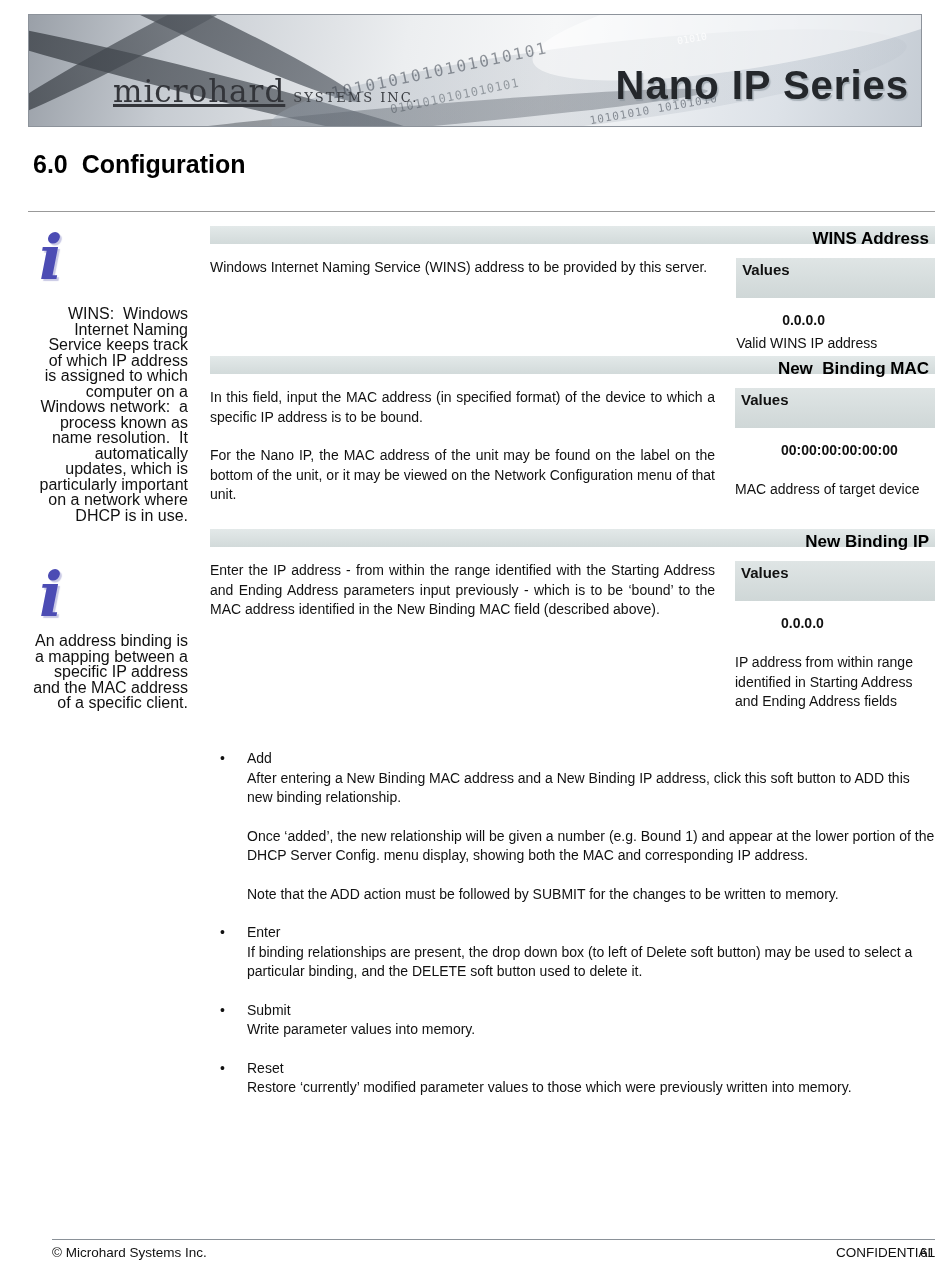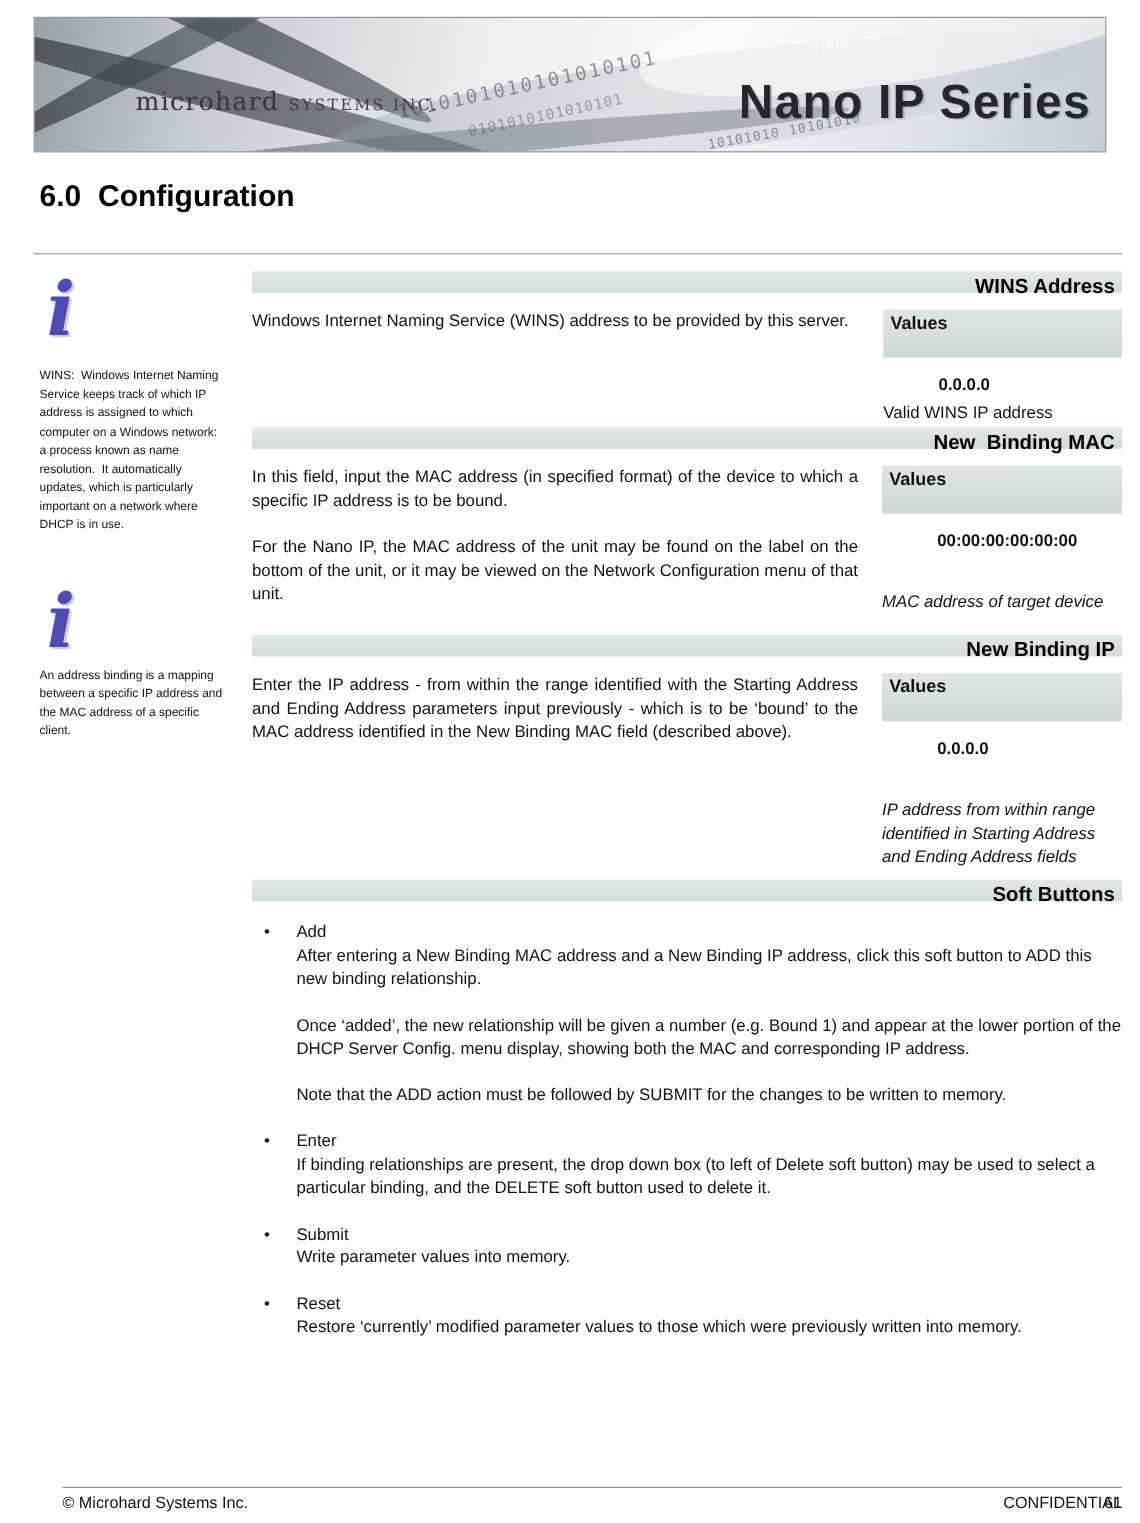--- a/index.html
+++ b/index.html
@@ -19,51 +19,51 @@
   .swoosh-mid   { position:absolute; left:240px; top:30px; width:640px; height:80px; border-radius:50%;
                   background:linear-gradient(90deg, rgba(150,160,172,.38), rgba(150,160,172,.08)); transform:rotate(-7deg); }
   .swoosh-light { position:absolute; left:500px; top:-42px; width:480px; height:92px; border-radius:50%;
                   background:rgba(255,255,255,.55); transform:rotate(-10deg); }
   .bin { position:absolute; font-family:"DejaVu Sans Mono", monospace; color:rgba(62,70,80,.55); white-space:pre; }
   .bin-1 { left:300px; top:46px; font-size:16px; letter-spacing:2px; transform:rotate(-12deg); }
   .bin-2 { left:360px; top:74px; font-size:12px; letter-spacing:1px; transform:rotate(-12deg); color:rgba(62,70,80,.45); }
   .bin-3 { left:560px; top:88px; font-size:11px; letter-spacing:1px; transform:rotate(-10deg); }
   .bin-4 { left:648px; top:18px; font-size:10px; transform:rotate(-10deg); color:rgba(255,255,255,.8); }
   .logo { position:absolute; left:84px; top:58px; z-index:3; white-space:nowrap; }
-  .logo-main { font-family:"DejaVu Serif", serif; font-size:21px; color:#33353a; letter-spacing:1px; }
+  .logo-main { font-family:"DejaVu Serif", serif; font-size:31px; color:#33353a; letter-spacing:1px;text-decoration:underline; }
   .logo-sub  { font-family:"DejaVu Serif", serif; font-size:13px; color:#3a3d42; letter-spacing:2px; margin-left:8px; }
   .product { position:absolute; right:12px; top:48px; z-index:3; font-weight:bold; font-size:40px; letter-spacing:1px;
              color:#24272b; text-shadow:1.5px 1.5px 1px rgba(130,140,150,.55); white-space:pre; }
 
   
   .page-title { position:absolute; left:33px; top:150px; font-size:25px; font-weight:bold; color:#000; white-space:pre; }
   .rule { position:absolute; left:28px; top:211px; width:907px; border-top:1px solid #999; }
 
   
   .content { position:absolute; left:33px; top:226px; width:902px; display:flex; }
   .sidebar { width:155px; flex-shrink:0; }
   .note-2 { margin-top:40px; }
   .info-icon { font-family:"DejaVu Serif", serif; font-style:italic; font-weight:bold; font-size:62px; line-height:64px;
                color:#4c4cb4; margin-left:6px; text-shadow:2px 2px 1px rgba(120,120,190,.4); }
-  .note-text { font-size:10px; line-height:15.5px; margin-top:16px; white-space:pre-wrap; }
+  .note-text { font-size:16px; line-height:15.5px; margin-top:16px; white-space:pre-wrap;text-align:right; }
   .note-2 .note-text { margin-top:6px; }
 
   .main { margin-left:22px; width:725px; }
   .section-bar { height:18px; background:linear-gradient(180deg,#e3e9e9,#d2dada); text-align:right; padding-right:6px; }
   .section-title { font-weight:bold; font-size:17px; line-height:26px; white-space:pre; color:#000; }
   .section-body { display:flex; padding-top:14px; }
   .body-1 { min-height:112px;gap:24px; } .body-2 { min-height:155px; } .body-3 { min-height:186px; }
   .desc { width:505px; font-size:14px; line-height:19.5px; text-align:justify; }
   .desc p + p { margin-top:19px; }
   .values { width:200px; margin-left:auto; font-size:14px; }
   .values-bar { height:40px; background:linear-gradient(180deg,#dfe5e5,#cfd7d7); font-weight:bold; font-size:15px;
                 line-height:24px; padding-left:6px; }
   .value-main { font-weight:bold; margin-top:13px; line-height:19px;margin-left:46px; }
   .value-desc { margin-top:4px; line-height:19.5px; }
-  .value-desc.gap { margin-top:32px;font-style:italic; }
+  .value-desc.gap { margin-top:20px; }
 
   
   .soft-list { padding-top:16px; font-size:14px; line-height:19.5px; }
   .bullet-item { position:relative; padding-left:37px; margin-bottom:3px; }
   .bullet-item::before { content:"\2022"; position:absolute; left:10px; top:0; }
   .bullet-item p { margin:0 0 19px 0; }
 
   
   .footer { position:absolute; left:52px; top:1239px; width:883px; border-top:1px solid #8a9198; padding-top:5px;
             font-size:13.5px; }
@@ -147,23 +147,20 @@
         <div class="desc">
           <p>Enter the IP address - from within the range identified with the Starting Address and Ending Address parameters input previously - which is to be ‘bound’ to the MAC address identified in the New Binding MAC field (described above).</p>
         </div>
         <div class="values">
           <div class="values-bar">Values</div>
           <p class="value-main">0.0.0.0</p>
           <p class="value-desc gap">IP address from within range identified in Starting Address and Ending Address fields</p>
         </div>
       </div>
 
-      <div class="section-bar">
-        <span class="section-title">Soft Buttons</span>
-      </div>
       <div class="soft-list">
         <div class="bullet-item">
           <div class="bullet-label">Add</div>
           <p>After entering a New Binding MAC address and a New Binding IP address, click this soft button to ADD this new binding relationship.</p>
           <p>Once ‘added’, the new relationship will be given a number (e.g. Bound 1) and appear at the lower portion of the DHCP Server Config. menu display, showing both the MAC and corresponding IP address.</p>
           <p>Note that the ADD action must be followed by SUBMIT for the changes to be written to memory.</p>
         </div>
         <div class="bullet-item">
           <div class="bullet-label">Enter</div>
           <p>If binding relationships are present, the drop down box (to left of Delete soft button) may be used to select a particular binding, and the DELETE soft button used to delete it.</p>

